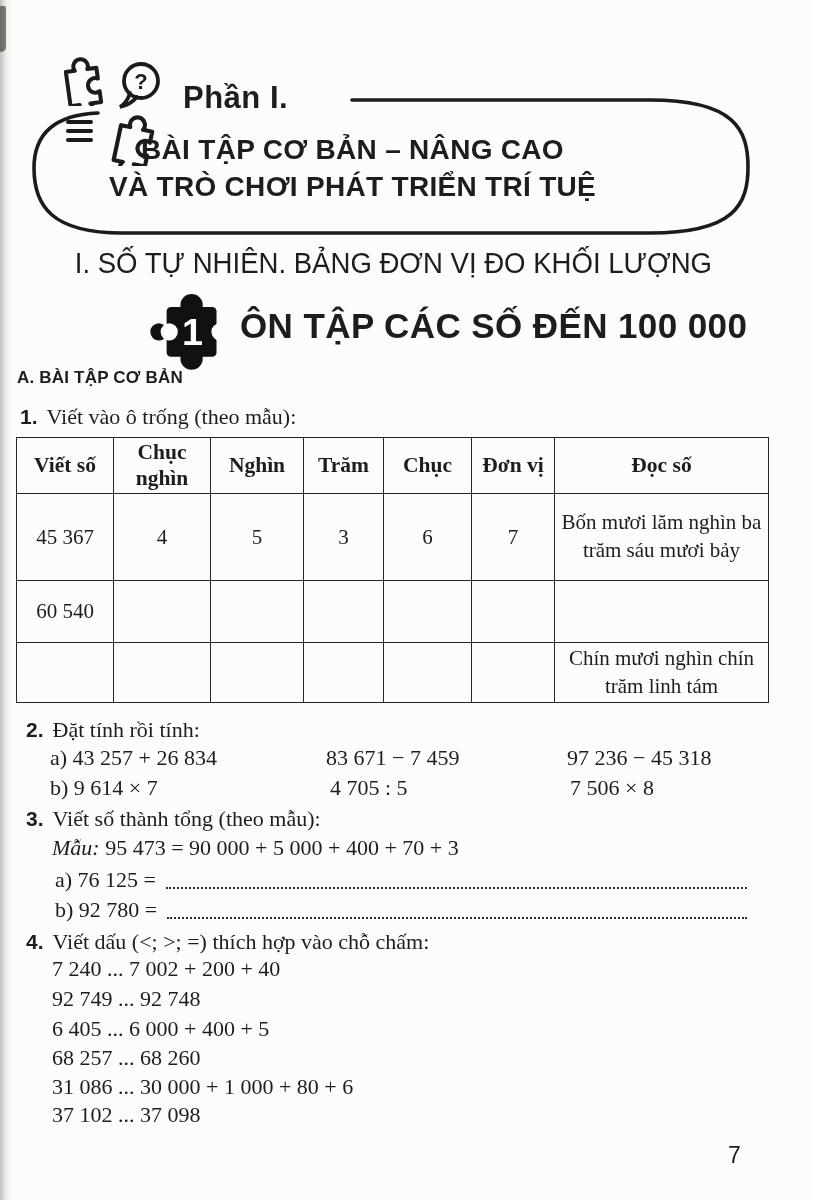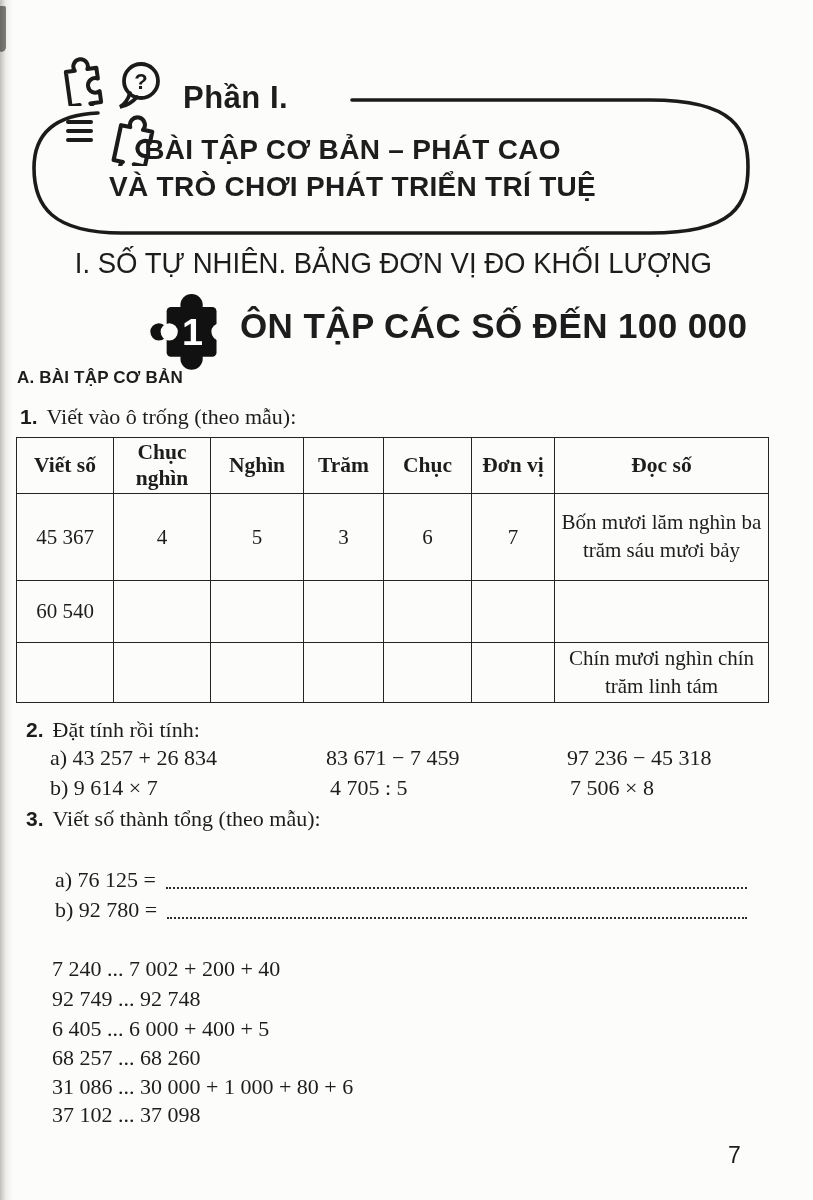--- a/index.html
+++ b/index.html
@@ -77,21 +77,21 @@
   </svg>
 
   <svg class="abs" style="left:0;top:0" width="813" height="1200" viewBox="0 0 813 1200">
     <path d="M 352 100 L 650 100 C 735 100 748 130 748 167 C 748 204 735 233 650 233
              L 122 233 C 52 233 34 206 34 168 C 34 136 52 115 98 113" fill="none" stroke="#1b1b1b" stroke-width="3.6" stroke-linecap="round"></path>
   </svg>
 
   <div class="abs sans bold phan">Phần I.</div>
 
   <div class="abs sans bold frame-title">
-    <div>BÀI TẬP CƠ BẢN – PHÁT CAO</div>
+    <div>BÀI TẬP CƠ BẢN – NÂNG CAO</div>
     <div>VÀ TRÒ CHƠI PHÁT TRIỂN TRÍ TUỆ</div>
   </div>
 
   <div class="abs sans section-heading">
     <span>I. SỐ TỰ NHIÊN. BẢNG ĐƠN VỊ ĐO KHỐI LƯỢNG</span>
   </div>
 
   <svg class="abs" style="left:146px;top:288px" width="86" height="86" viewBox="0 0 100 100">
     <rect x="24" y="22" width="58" height="58" rx="5" fill="#111"></rect>
     <circle cx="53" cy="20" r="13" fill="#111"></circle>
@@ -170,29 +170,35 @@
   </div>
   <div class="ex-line" style="left:0;top:774px;width:813px">
     <span class="colspan" style="left:50px">b) 9 614 × 7</span>
     <span class="colspan" style="left:330px">4 705 : 5</span>
     <span class="colspan" style="left:570px">7 506 × 8</span>
   </div>
 
   <div class="ex-line" style="left:26px;top:805px">
     <span class="exnum">3.</span><span>Viết số thành tổng (theo mẫu):</span>
   </div>
+  <div class="ex-line" style="left:52px;top:834px">
+    <span class="mau">Mẫu:</span>&nbsp;<span>95 473 = 90 000 + 5 000 + 400 + 70 + 3</span>
+  </div>
   <div class="ex-line dotline" style="left:55px;top:866px;width:692px">
     <span>a) 76 125 =</span>
       <span class="dots"></span>
   </div>
   <div class="ex-line dotline" style="left:55px;top:896px;width:692px">
     <span>b) 92 780 =</span>
       <span class="dots"></span>
   </div>
 
+  <div class="ex-line" style="left:26px;top:928px">
+    <span class="exnum">4.</span><span>Viết dấu (&lt;; &gt;; =) thích hợp vào chỗ chấm:</span>
+  </div>
   <div class="ex-line" style="left:52px;top:955px">7 240 ... 7 002 + 200 + 40</div>
   <div class="ex-line" style="left:52px;top:985px">92 749 ... 92 748</div>
   <div class="ex-line" style="left:52px;top:1015px">6 405 ... 6 000 + 400 + 5</div>
   <div class="ex-line" style="left:52px;top:1044px">68 257 ... 68 260</div>
   <div class="ex-line" style="left:52px;top:1073px">31 086 ... 30 000 + 1 000 + 80 + 6</div>
   <div class="ex-line" style="left:52px;top:1101px">37 102 ... 37 098</div>
 
   <div class="abs pageno">7</div>
 
 </div>

